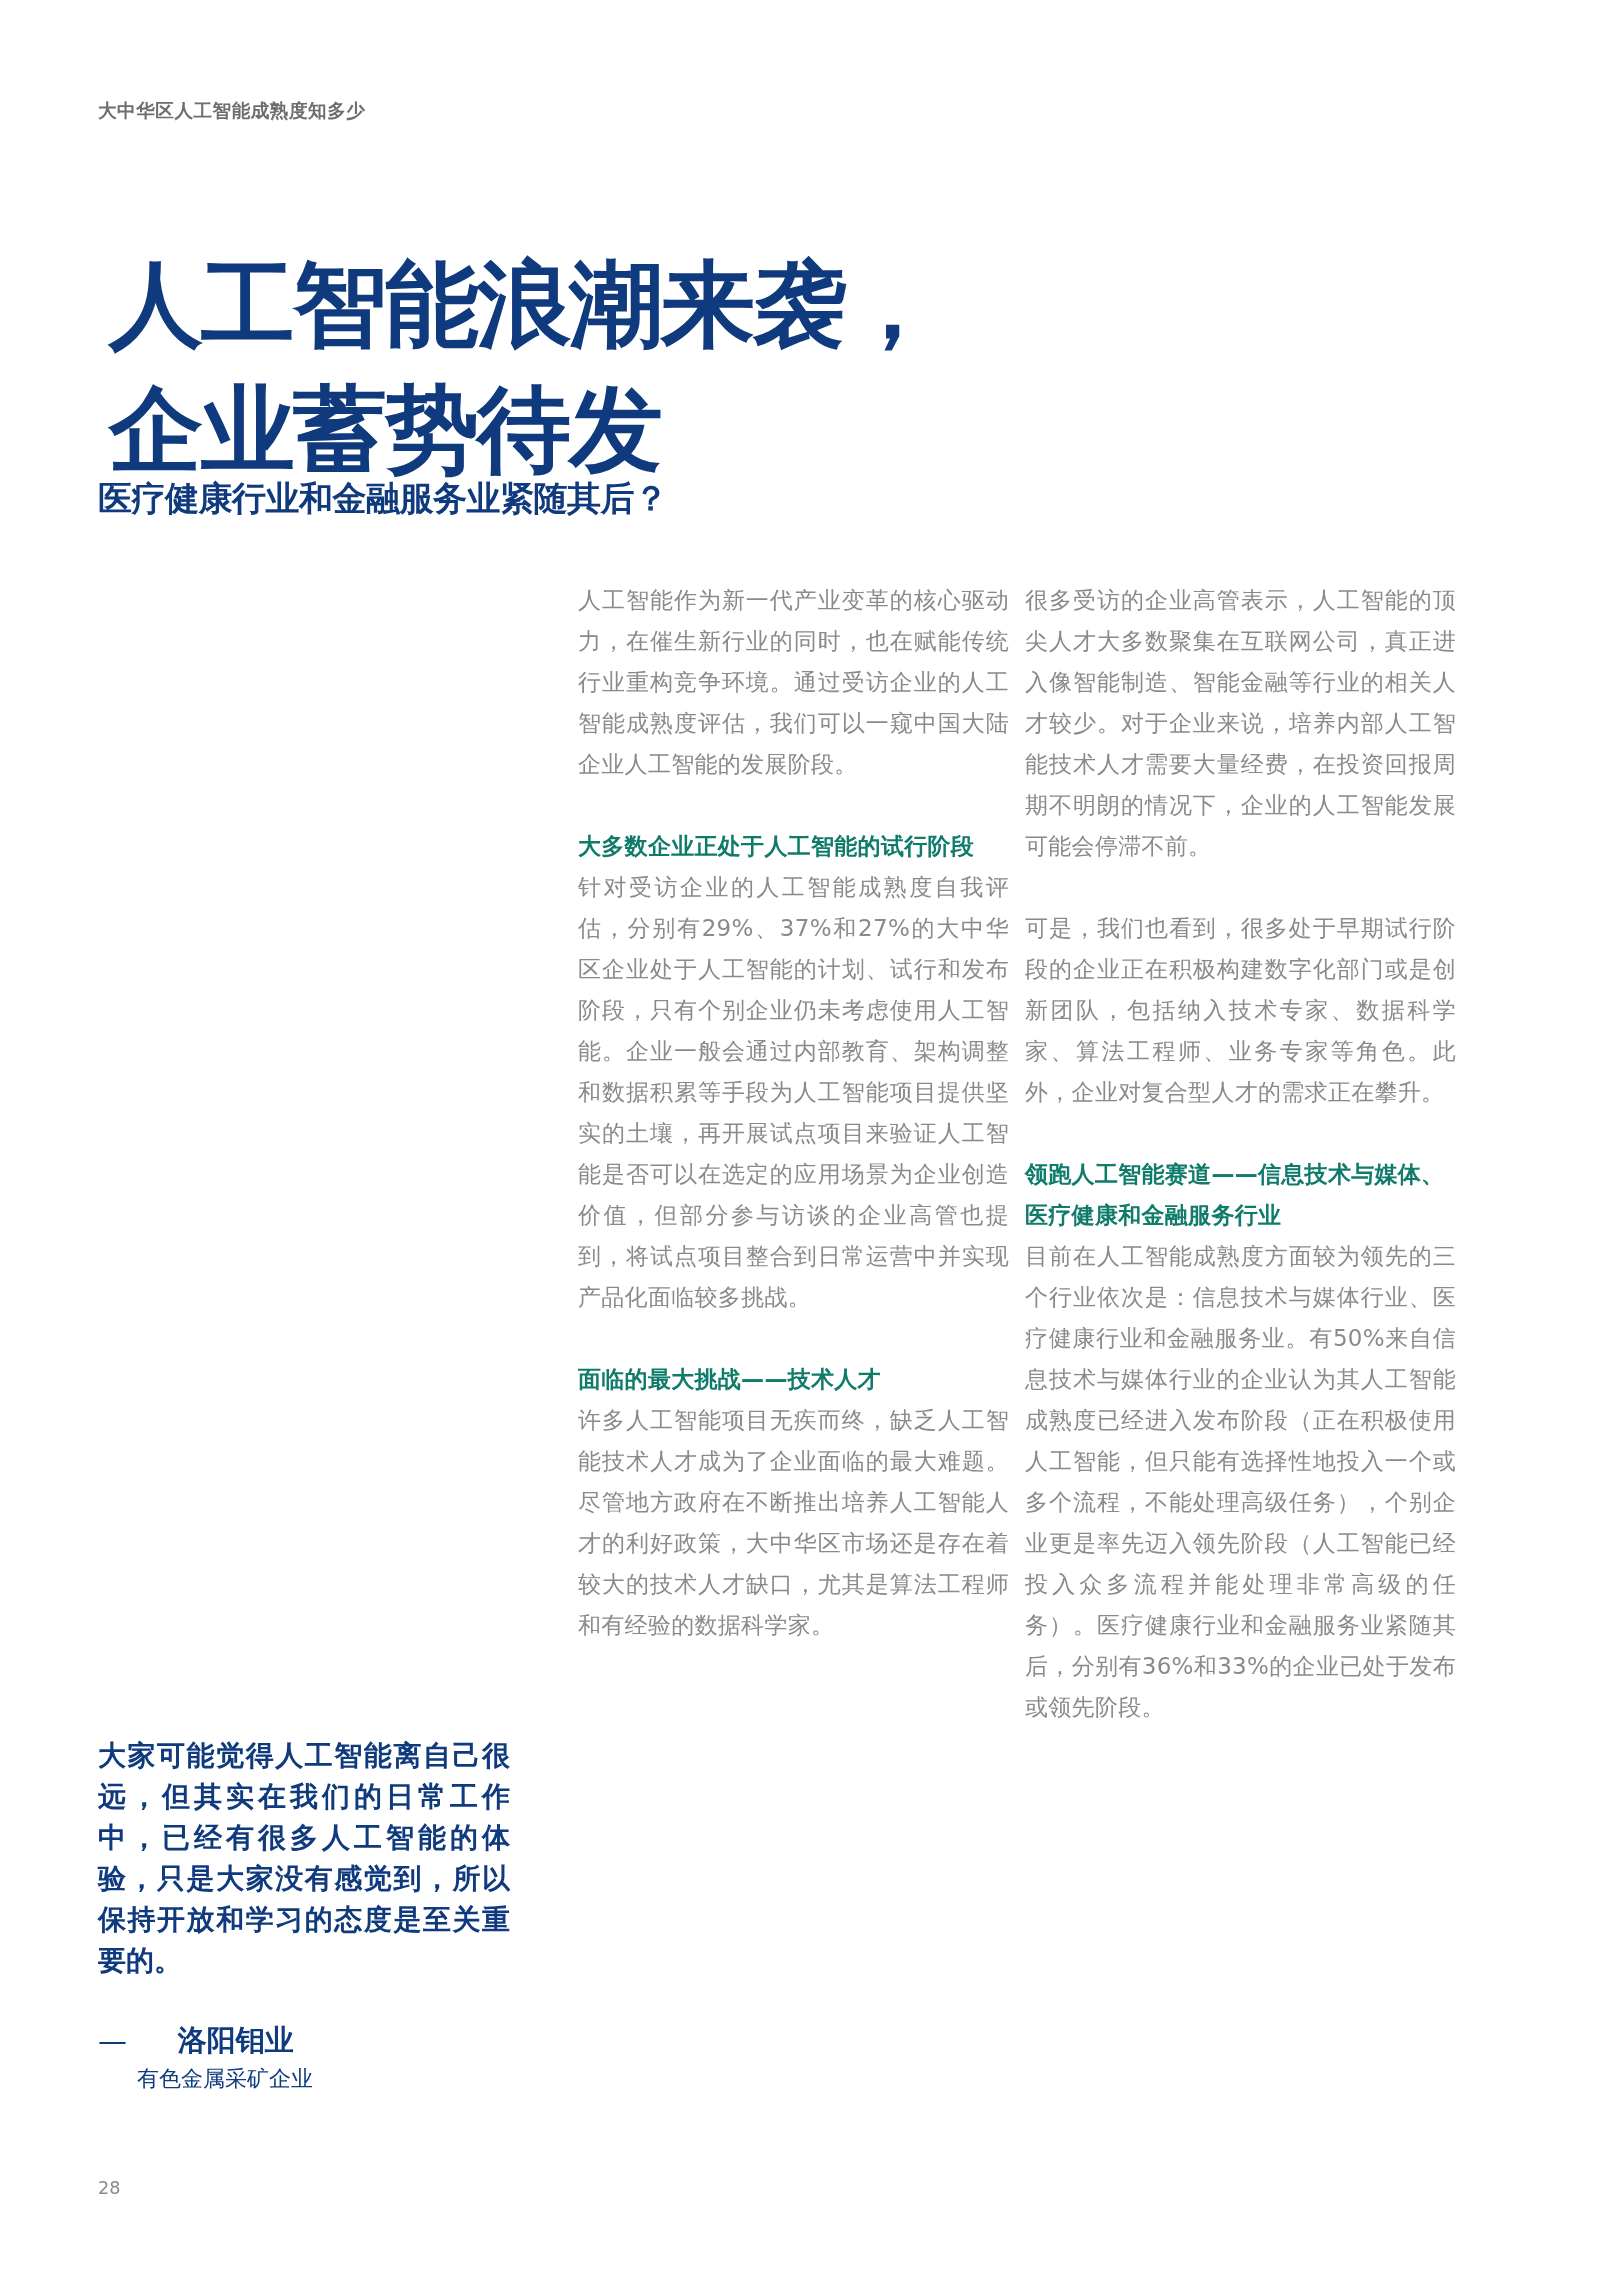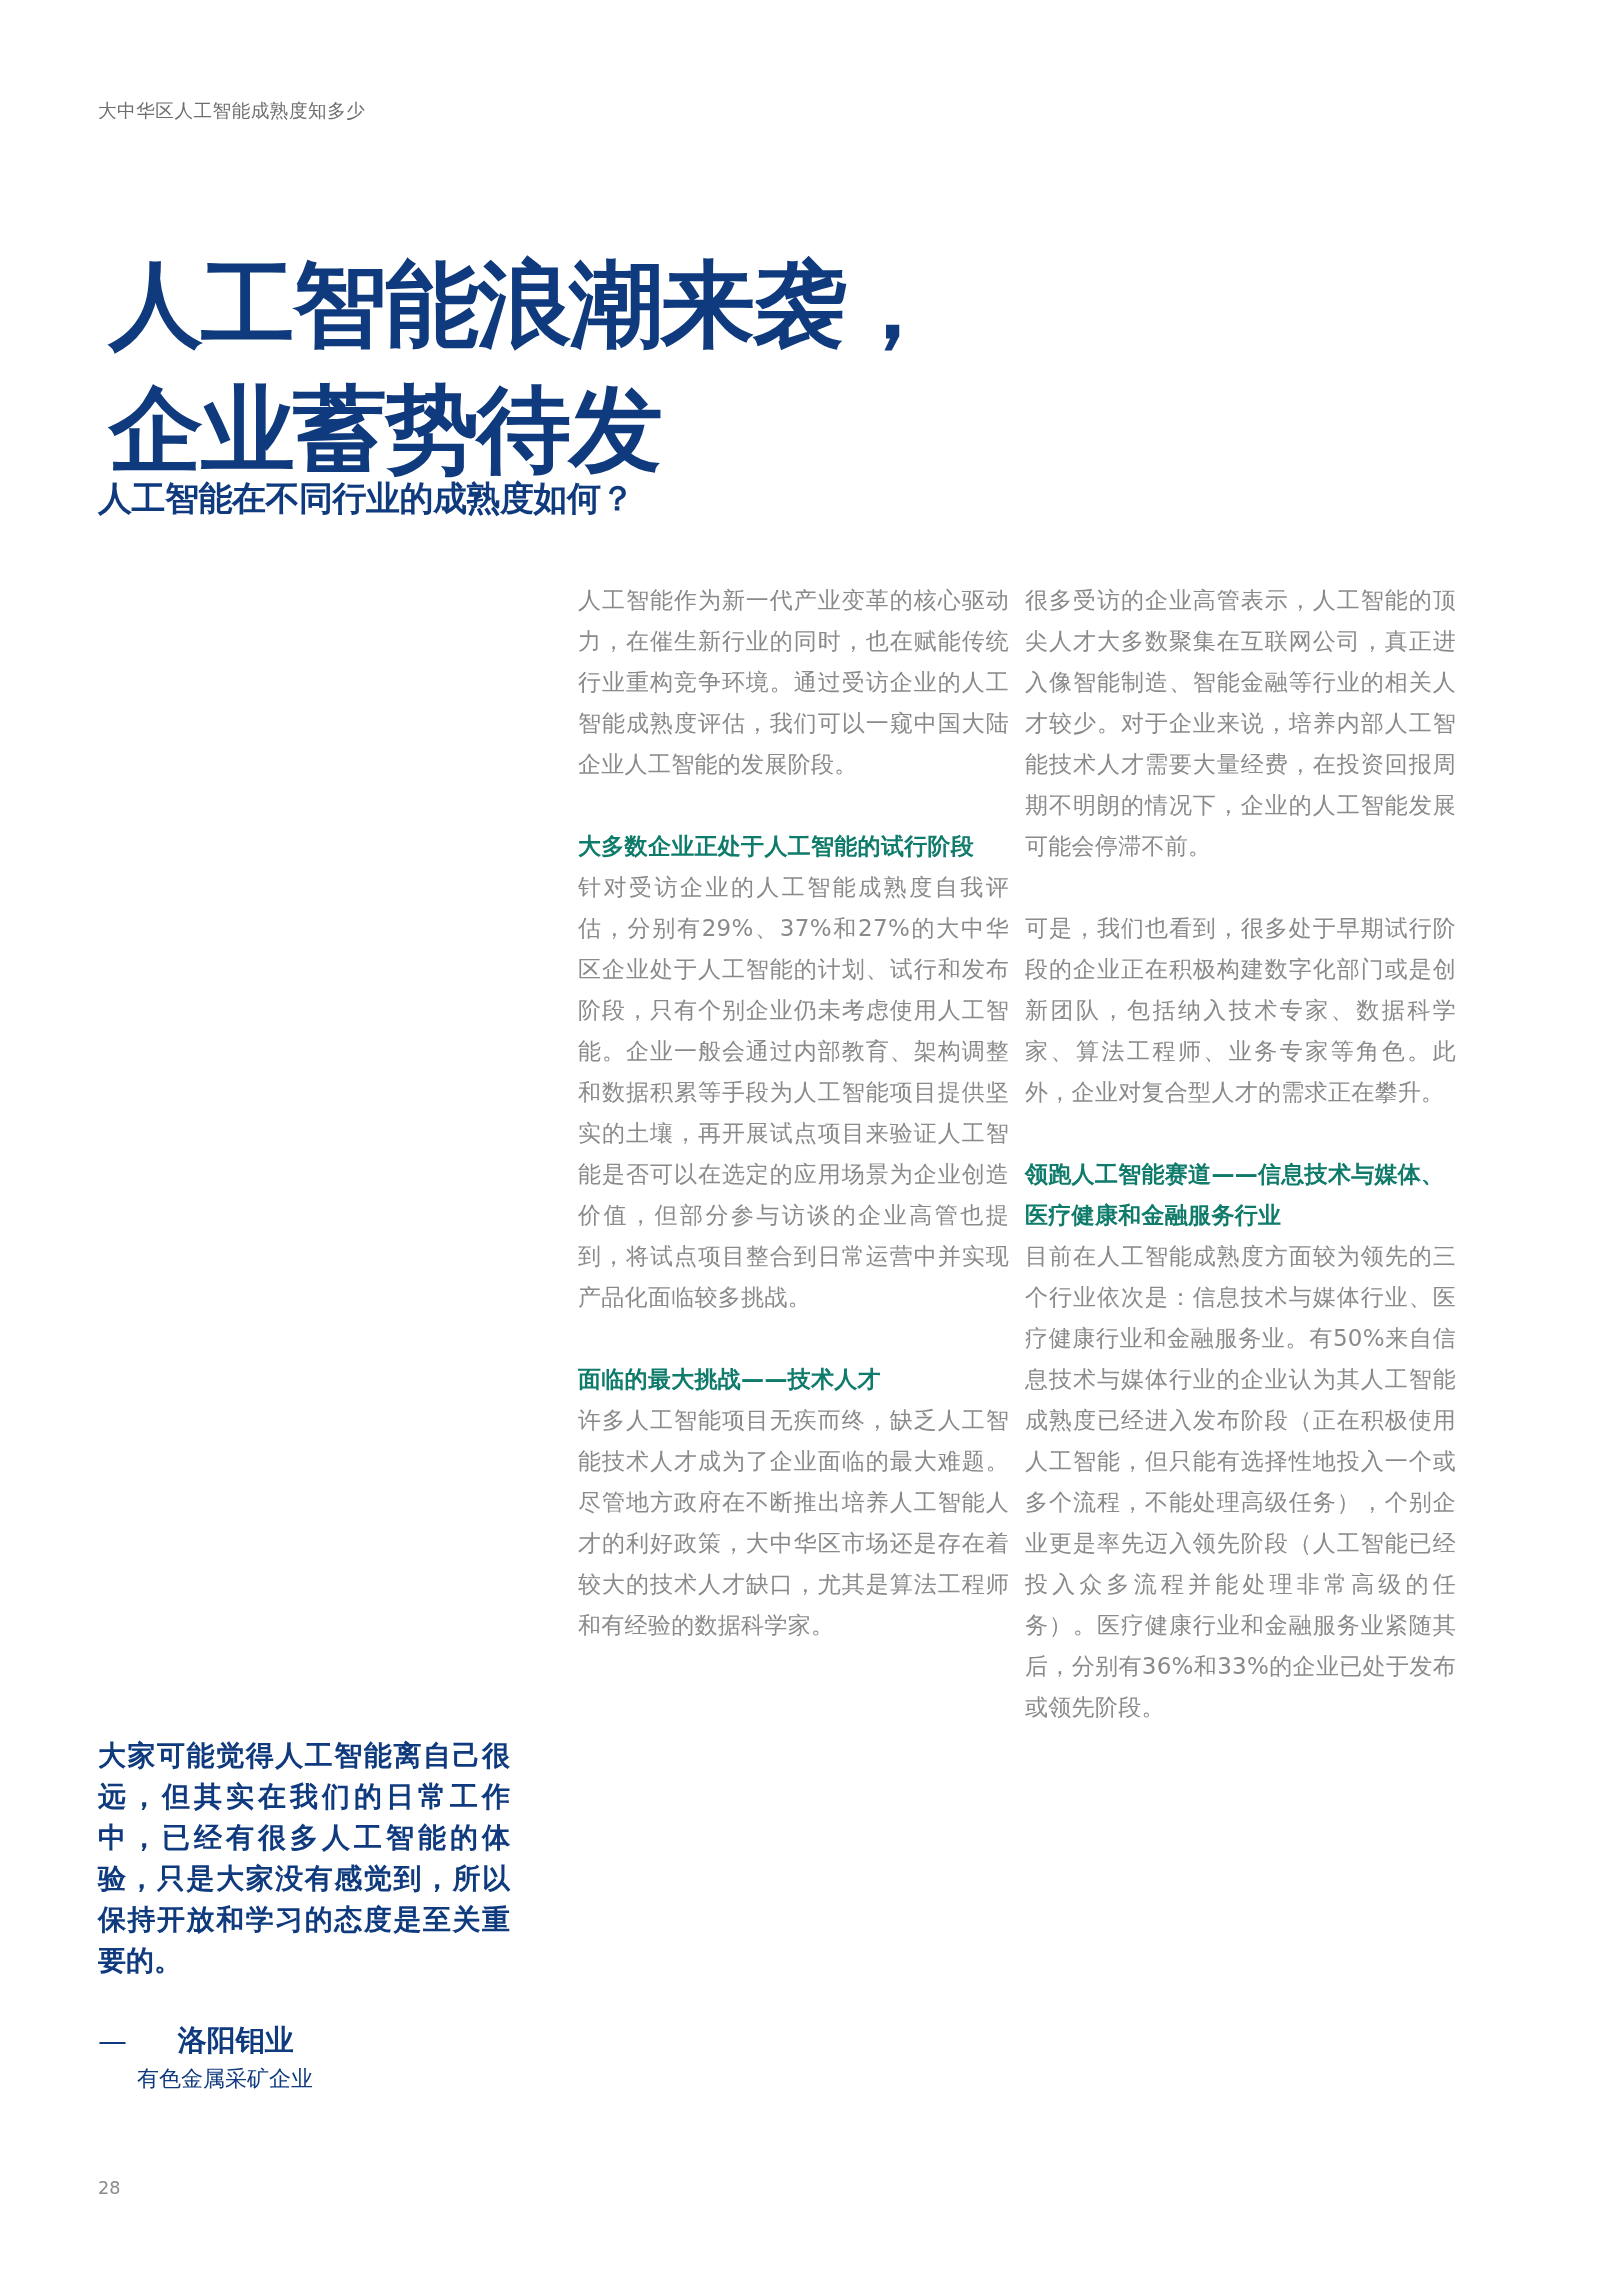--- a/index.html
+++ b/index.html
@@ -1,19 +1,19 @@
 <!DOCTYPE html>
 <html><head>
 <meta charset="utf-8">
 <style>
   html, body { margin: 0; padding: 0; background: #ffffff; }
   body { width: 1621px; height: 2293px; position: relative; overflow: hidden;
          font-family: "DejaVu Sans", "Liberation Sans", sans-serif; }
   .running-header { position: absolute; left: 98px; top: 98px; font-size: 18.6px;
-         font-weight: normal; color: #6e6e6e; letter-spacing: 0.5px; }
+         font-weight: bold; color: #6e6e6e; letter-spacing: 0.5px; }
   .headline { position: absolute; left: 94px; top: 227px; margin: 15px;
          font-size: 94px; line-height: 125px; font-weight: bold; color: #0f3a7d;
          letter-spacing: -2px; }
   .subheadline { position: absolute; left: 98px; top: 476px; margin: 0;
          font-size: 34px; font-weight: bold; color: #0f3a7d; letter-spacing: -0.5px; }
   .column { position: absolute; top: 580px; width: 431px; }
   .col-1 { left: 578px; }
   .col-2 { left: 1025px; }
   .para { margin: 0; font-size: 23px; line-height: 41px; color: #8a8a8a;
           text-align: justify; letter-spacing: 0.3px; }
@@ -33,21 +33,21 @@
 </head>
 <body>
 
 <div class="running-header">大中华区人工智能成熟度知多少</div>
 
 <h1 class="headline">
   <span>人工智能浪潮来袭，</span><br>
   <span>企业蓄势待发</span>
 </h1>
 
-<h2 class="subheadline">人工智能在不同行业的成熟度如何？</h2>
+<h2 class="subheadline">医疗健康行业和金融服务业紧随其后？</h2>
 
 <div class="column col-1">
   <p class="para">人工智能作为新一代产业变革的核心驱动力，在催生新行业的同时，也在赋能传统行业重构竞争环境。通过受访企业的人工智能成熟度评估，我们可以一窥中国大陆企业人工智能的发展阶段。</p>
   <div class="gap"></div>
   <h3 class="section-title">大多数企业正处于人工智能的试行阶段</h3>
   <p class="para">针对受访企业的人工智能成熟度自我评估，分别有29%、37%和27%的大中华区企业处于人工智能的计划、试行和发布阶段，只有个别企业仍未考虑使用人工智能。企业一般会通过内部教育、架构调整和数据积累等手段为人工智能项目提供坚实的土壤，再开展试点项目来验证人工智能是否可以在选定的应用场景为企业创造价值，但部分参与访谈的企业高管也提到，将试点项目整合到日常运营中并实现产品化面临较多挑战。</p>
   <div class="gap"></div>
   <h3 class="section-title">面临的最大挑战——技术人才</h3>
   <p class="para">许多人工智能项目无疾而终，缺乏人工智能技术人才成为了企业面临的最大难题。尽管地方政府在不断推出培养人工智能人才的利好政策，大中华区市场还是存在着较大的技术人才缺口，尤其是算法工程师和有经验的数据科学家。</p>
 </div>

